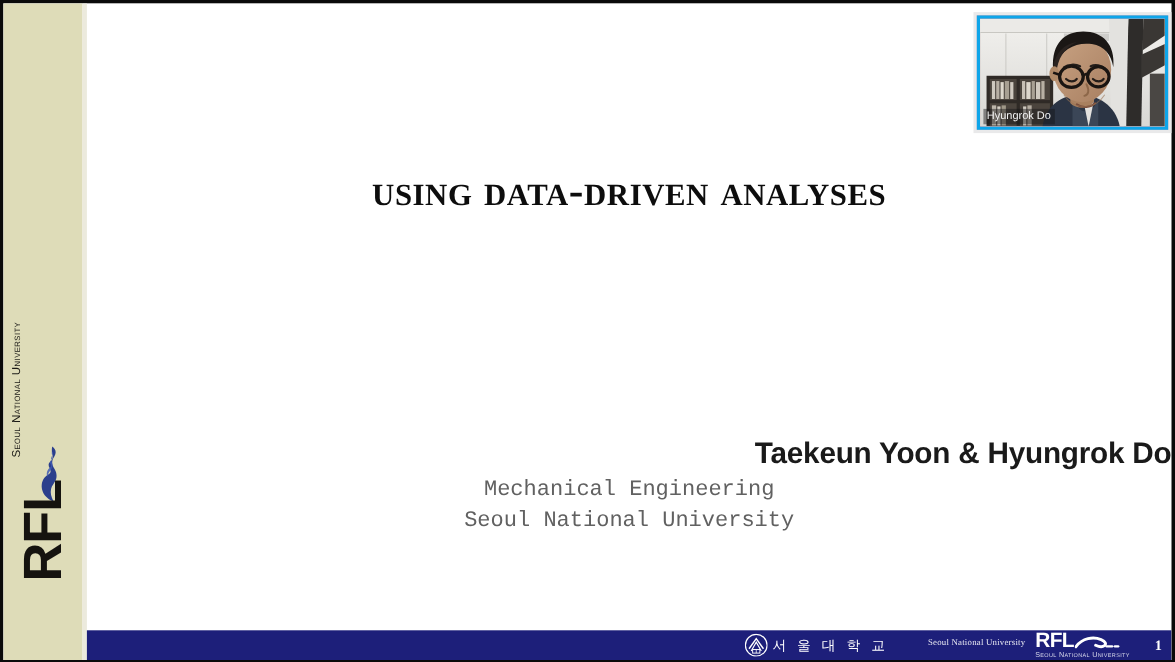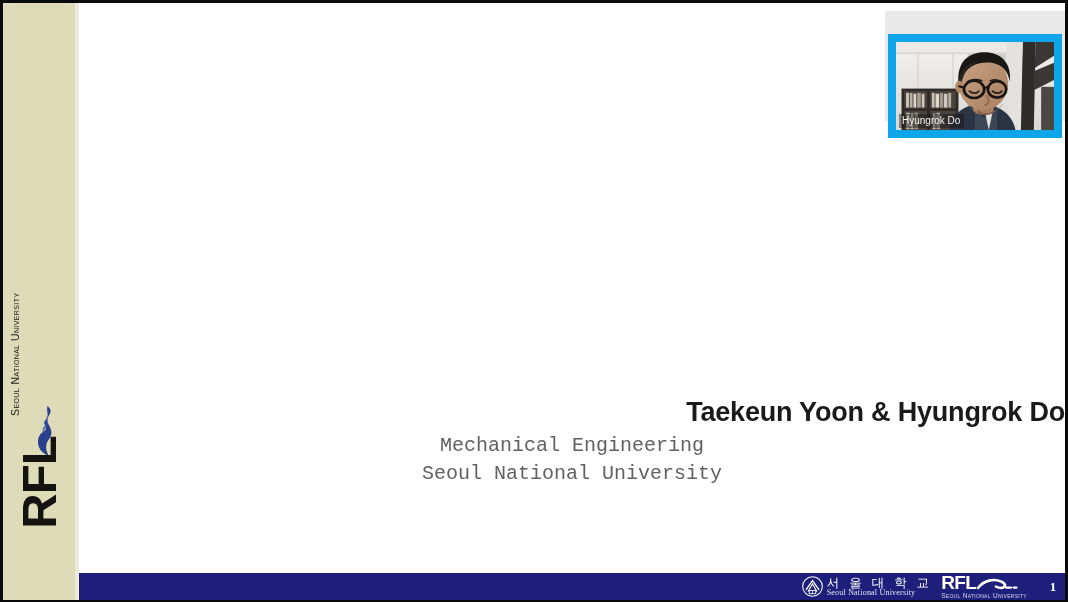--- a/index.html
+++ b/index.html
@@ -157,23 +157,24 @@
     align-items: center;
   }
   #snu-emblem {
     width: 21px;
     height: 21px;
     margin-right: 4px;
     flex: none;
   }
   #snu-wordmark {
     display: flex;
-    flex-direction: column;
+    flex-direction: row;
     justify-content: flex-end;
     margin-right: 9px;
+    gap: 36px;
   }
   #snu-kr {
     font-family: "DejaVu Sans", sans-serif;
     font-size: 12.5px;
     color: #ffffff;
     letter-spacing: 3px;
     line-height: 1.05;
     white-space: nowrap;
   }
   #snu-en {
@@ -230,24 +231,23 @@
     height: 110px;
     background: #e9e9ea;
     box-sizing: border-box;
     padding: 3px;
   }
   #webcam-inner {
     position: relative;
     width: 100%;
     height: 100%;
     background: #fca5a5;
-    border: 8px solid #0ea5e9;
+    border: 3px solid #0ea5e9;
     box-sizing: border-box;
     overflow: hidden;
-    margin-top: 20px;
   }
   #webcam-video {
     position: absolute;
     inset: 0;
     overflow: hidden;
     background: #c9c8c4;
   }
   #webcam-name {
     position: absolute;
     left: 3px;
@@ -281,20 +281,21 @@
                    C13.4 21.4 14.1 19.4 13.4 17.2 C12.9 15.4 12.1 14.1 12.5 12.4 C12.9 10.6 14.1 9.4 14.0 7.8 Z" fill="#3f5bb5" opacity="0.85"></path>
         </svg>
 
         <div id="sidebar-snu-text">Seoul National University</div>
         <div id="sidebar-rfl-text">RFL</div>
       </div>
     </div>
     <div id="sidebar-edge"></div>
 
     <div id="title-block">
+      <div class="title-line">using data-driven analyses</div>
     </div>
 
     <div id="author-block">
       <div id="author-names">Taekeun Yoon &amp; Hyungrok Do</div>
       <div class="affil-line">Mechanical Engineering</div>
       <div class="affil-line">Seoul National University</div>
     </div>
 
     <div id="footer">
       <div id="footer-right">

